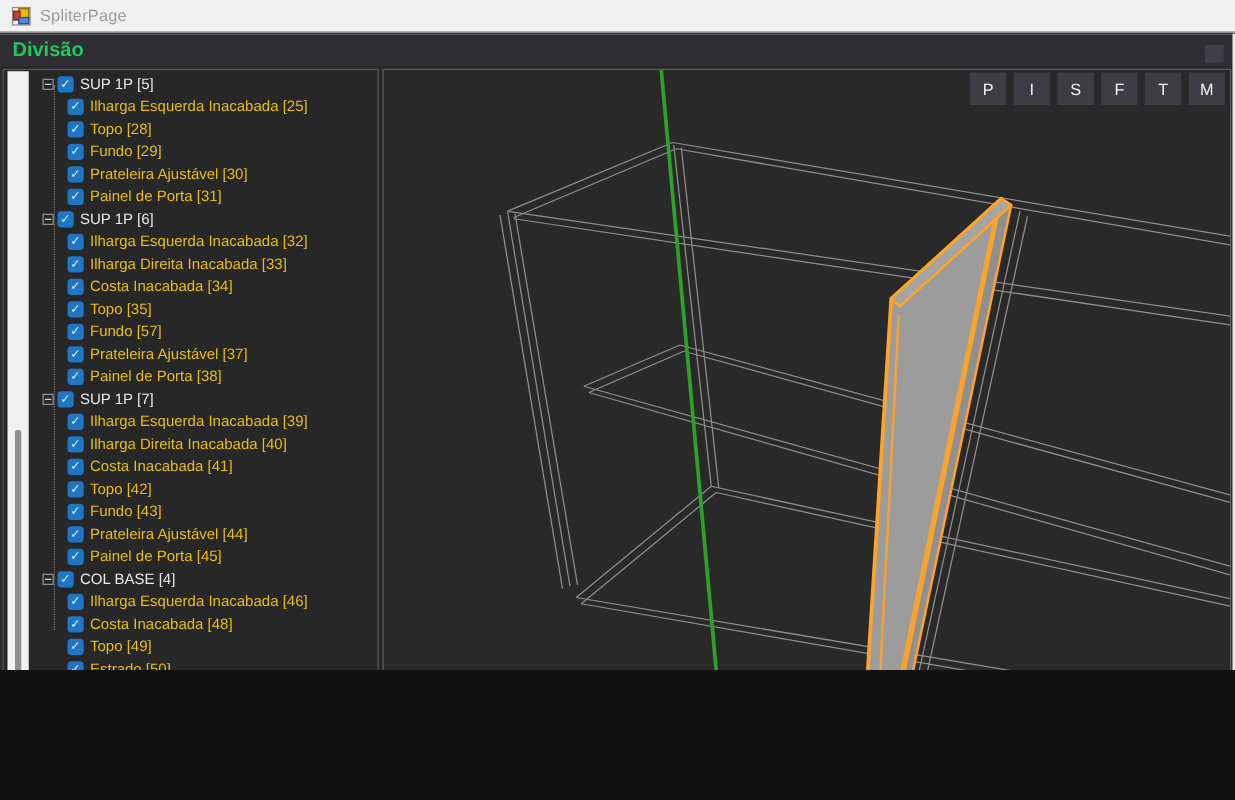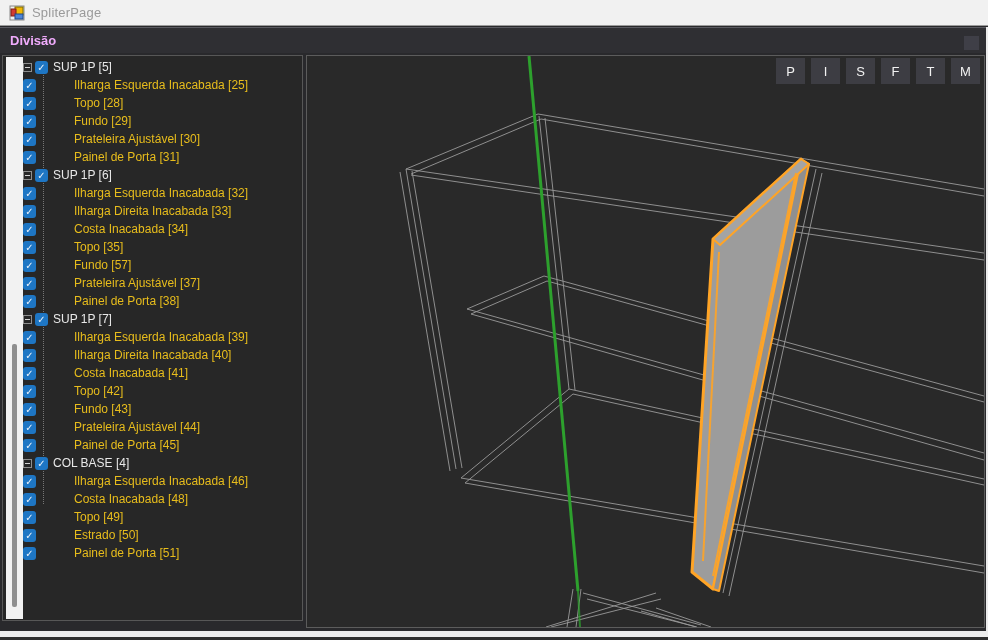--- a/index.html
+++ b/index.html
@@ -1,36 +1,36 @@
 <!DOCTYPE html>
 <html style="--titlebar-bg: #f1f1f1; --header-bg: #2f2f33; --checkbox-blue: #1e76c4; --item-yellow: #e8bd1c;"><head>
 <meta charset="utf-8">
 <style>
   html,body{margin:0;padding:0;background:#111;}
   *{box-sizing:border-box;}
   .window{
-    position:relative; width:988px; height:640px; overflow:hidden;
+    position:relative; width:988px; height:536px; overflow:hidden;
     font-family:"Liberation Sans", sans-serif;
     background:#29292c;
   }
   
   .titlebar{
     position:absolute; left:0; top:0; width:988px; height:26px;
     background:var(--titlebar-bg); display:flex; align-items:center;
     border-bottom:1px solid #9b9b9b;
   }
   .app-icon{width:16px; height:16px; margin:0 7px 0 9px; display:inline-block;}
   .win-title{font-size:13px; color:#9a9a9a; letter-spacing:.2px;}
   
   .header{
     position:absolute; left:0; top:27px; width:988px; height:26px;
     background:var(--header-bg); border-top:1px solid #5a5a60;
     display:flex; align-items:center;
   }
-  .header-title{color:#f0abfc; font-weight:bold; font-size:13px; margin-left:10px;}
+  .header-title{color:#22c55e; font-weight:bold; font-size:16px; margin-left:10px;}
   .header-btn{
     position:absolute; right:9px; top:8px; width:15px; height:14px;
     background:#3f3f47; border:none; padding:0;
   }
   
   .tree-pane{
     position:absolute; left:2px; top:55px; width:301px; height:566px;
     background:#272727; border:1px solid #575757; overflow:hidden;
   }
   .scrollbar{
@@ -43,22 +43,22 @@
   }
   .tree{
     position:absolute; left:20px; top:2px; right:0; bottom:0;
     font-size:12px; line-height:18px;
   }
   .tree-rail{
     position:absolute; left:20px; top:10px; height:436px; width:0;
     border-left:1px dotted #767676;
   }
   .tree-row{height:18px; display:flex; align-items:center; white-space:nowrap; cursor:default;}
-  .tree-row.parent{padding-left:0;}
-  .tree-row.child{gap:33px;}
+  .tree-row.parent{padding-left:11px;}
+  .tree-row.child{padding-left:31px;}
   .expander{
     width:9px; height:9px; border:1px solid #8f8f8f; background:#262626;
     position:relative; margin-right:3px; flex:0 0 auto;
   }
   .expander::after{
     content:""; position:absolute; left:1px; right:1px; top:3px; height:1px; background:#d4d4d4;
   }
   .cbx{
     width:13px; height:13px; border-radius:3px; background:var(--checkbox-blue);
     position:relative; margin-right:5px; flex:0 0 auto;

